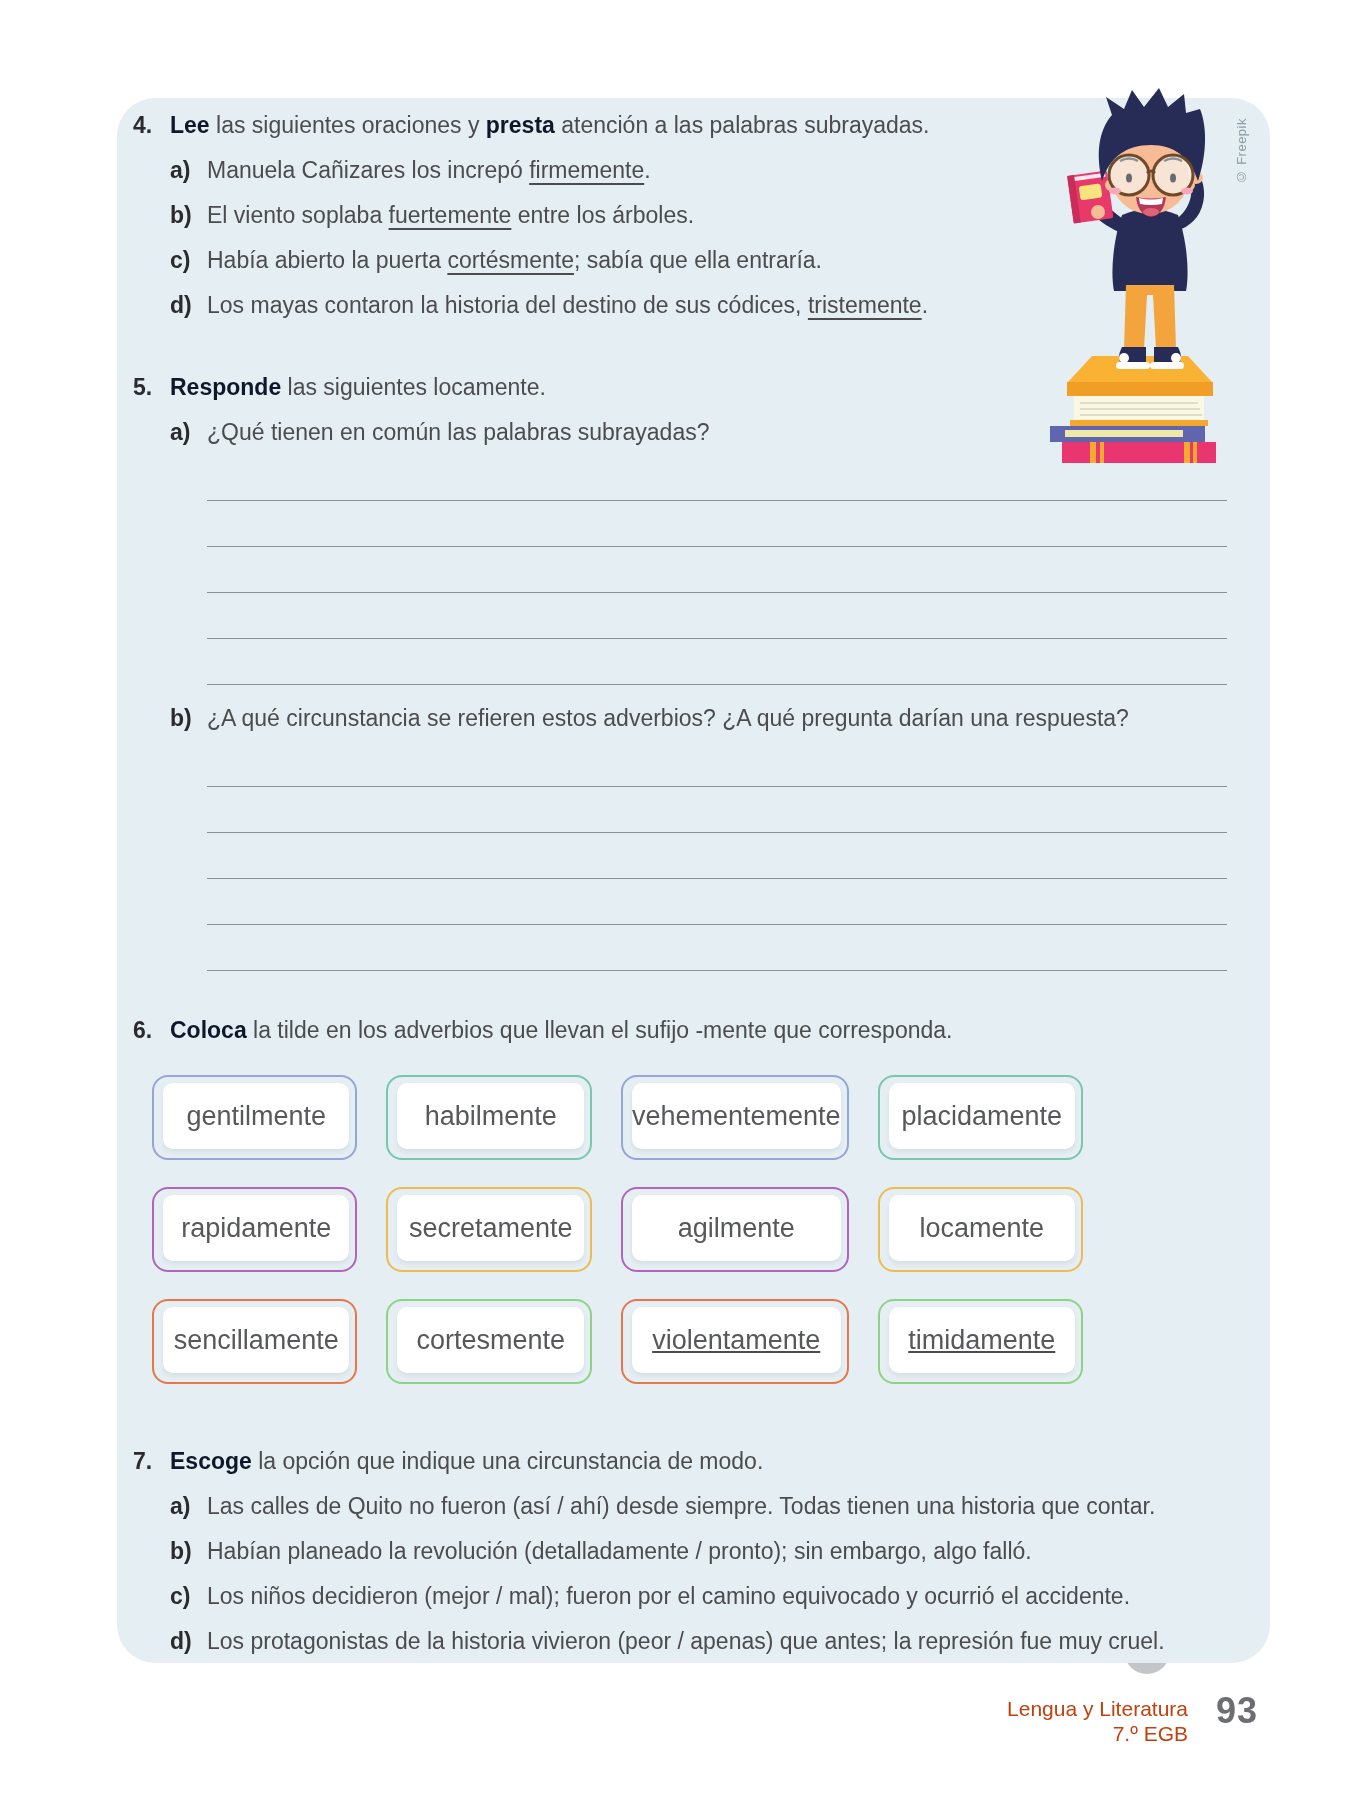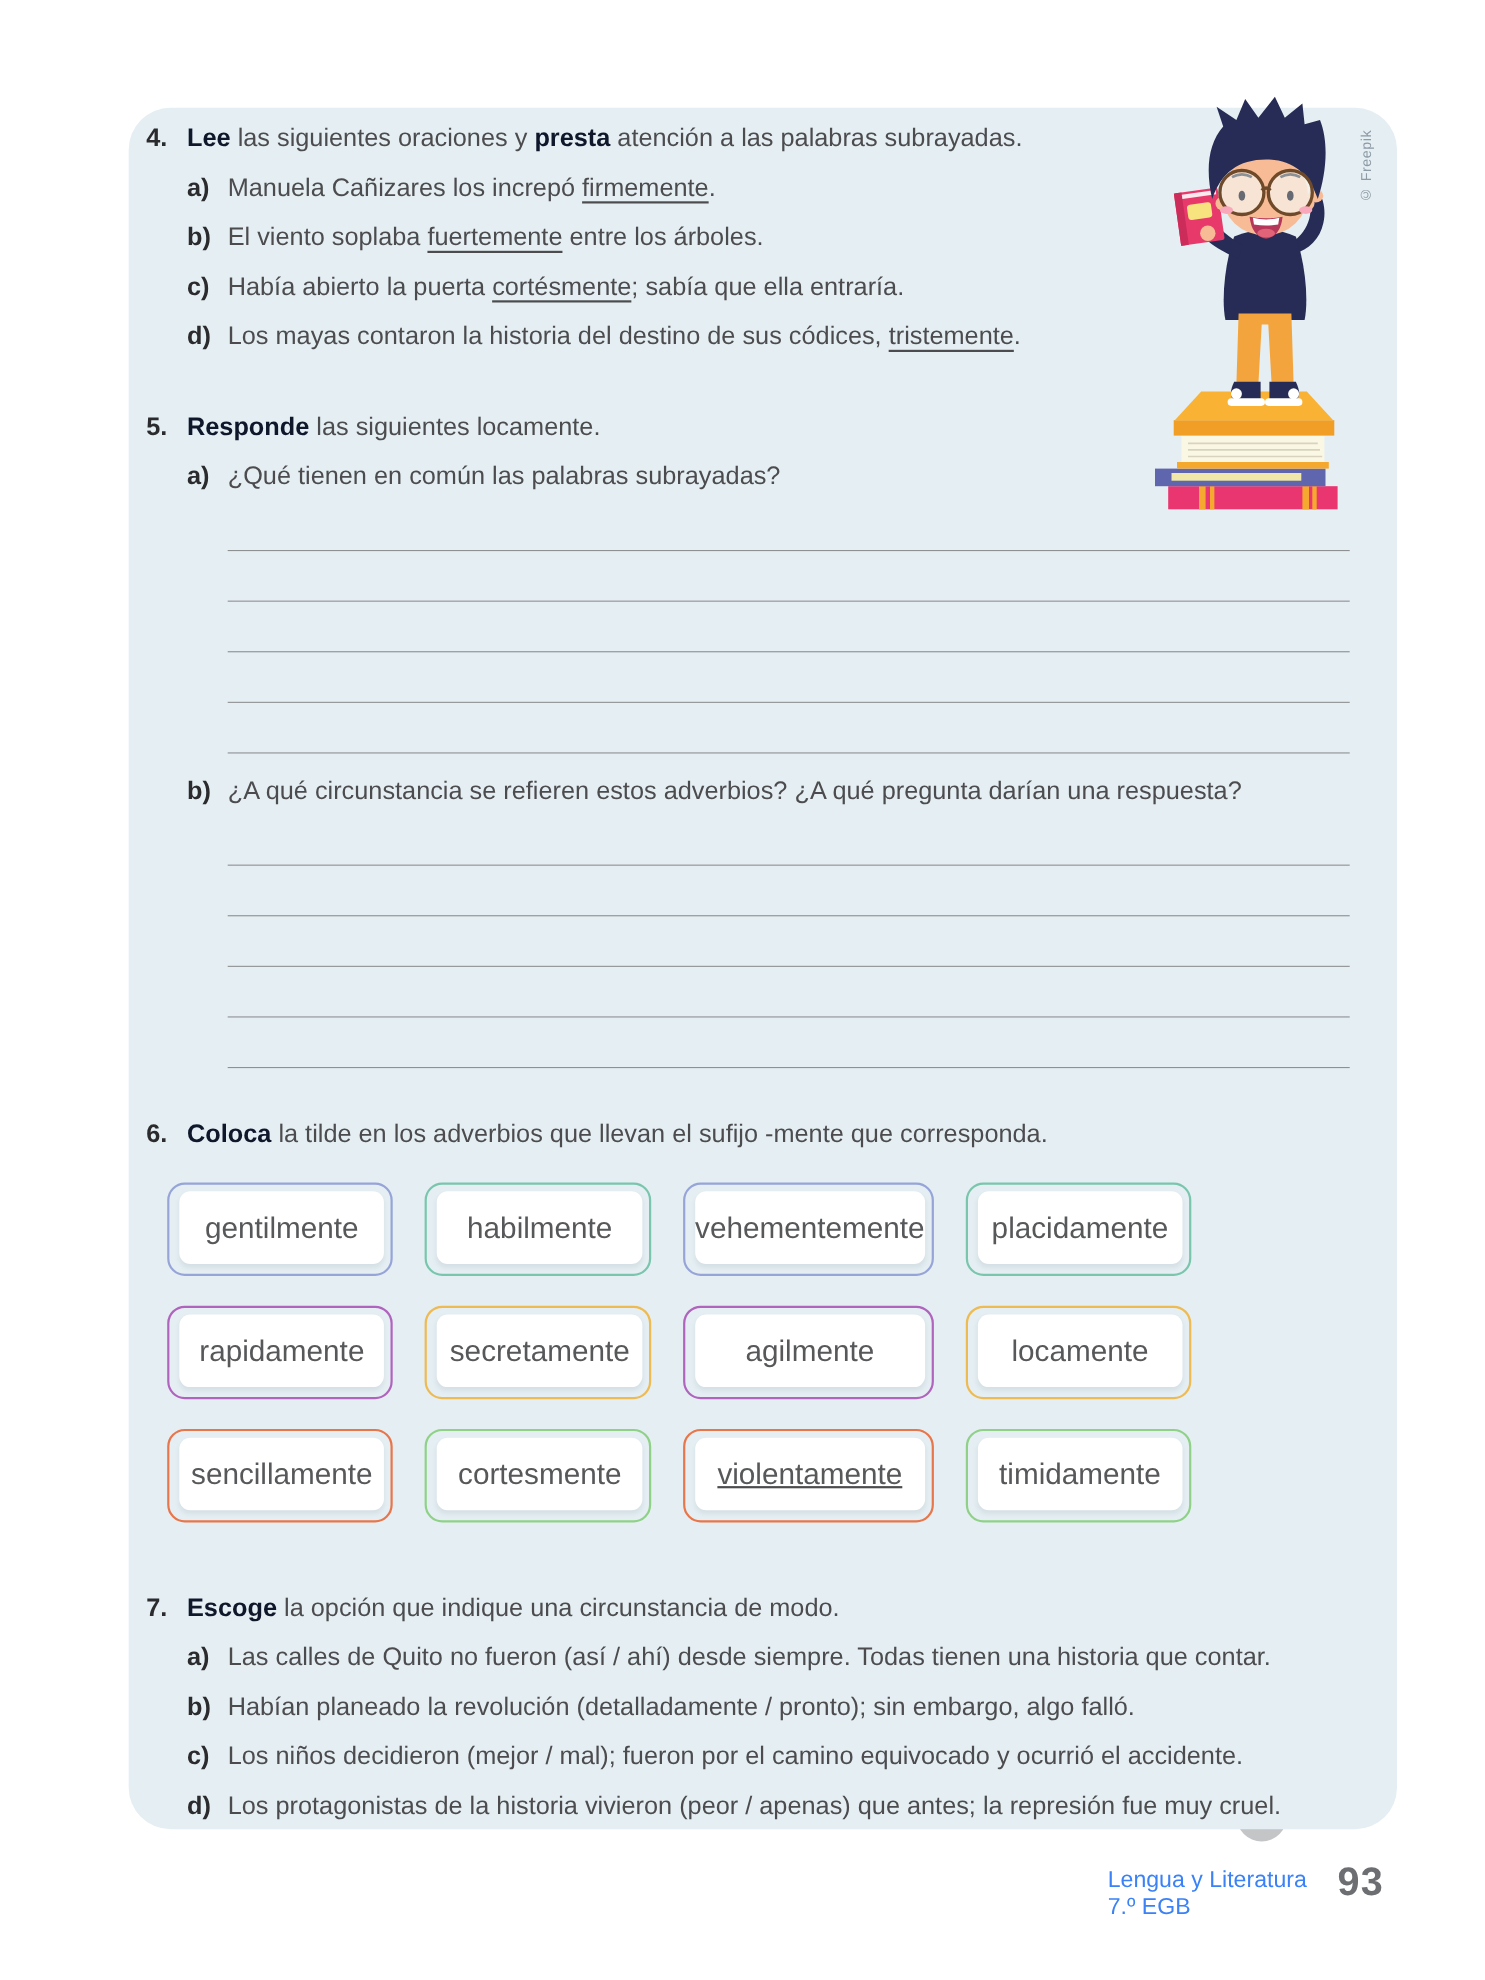--- a/index.html
+++ b/index.html
@@ -69,21 +69,21 @@
     width:100%; height:100%; background:#ffffff;
     border-radius:10px;
     box-shadow:0 3px 4px rgba(90,110,120,.10);
     display:flex; align-items:center; justify-content:center;
     font-size:27px; color:#57585a;
   }
   .ex7{ margin-top:64px; }
   
   .footer-text{
     position:absolute; right:162px; top:1696px;
-    text-align:left; font-size:21px; line-height:25px; color:#3b82f6;
+    text-align:right; font-size:21px; line-height:25px; color:#c2410c;
   }
   .page-num{
     position:absolute; left:1216px; top:1690px;
     font-size:36px; font-weight:bold; color:#6d6e71; letter-spacing:1px;
   }
 </style>
 </head>
 <body>
 
 <div class="deco-circle"></div>
@@ -176,21 +176,21 @@
         </div>
       <div class="word-box" style="border-color: rgb(232, 118, 75);">
           <div class="word-box-inner">sencillamente</div>
         </div>
       <div class="word-box" style="border-color: rgb(143, 210, 135);">
           <div class="word-box-inner">cortesmente</div>
         </div>
       <div class="word-box" style="border-color: rgb(232, 118, 75); text-decoration: underline;">
           <div class="word-box-inner">violentamente</div>
         </div>
-      <div class="word-box" style="border-color: rgb(143, 210, 135);">
+      <div class="word-box" style="border-color: rgb(143, 210, 135); text-decoration: underline;">
           <div class="word-box-inner">timidamente</div>
         </div>
     </div>
   </section>
 
   <section class="ex ex7">
     <div class="ex-head">
       <span class="ex-num">7.</span>
       <p class="ex-title"><b>Escoge</b><span> la opción que indique una circunstancia de modo.</span></p>
     </div>

